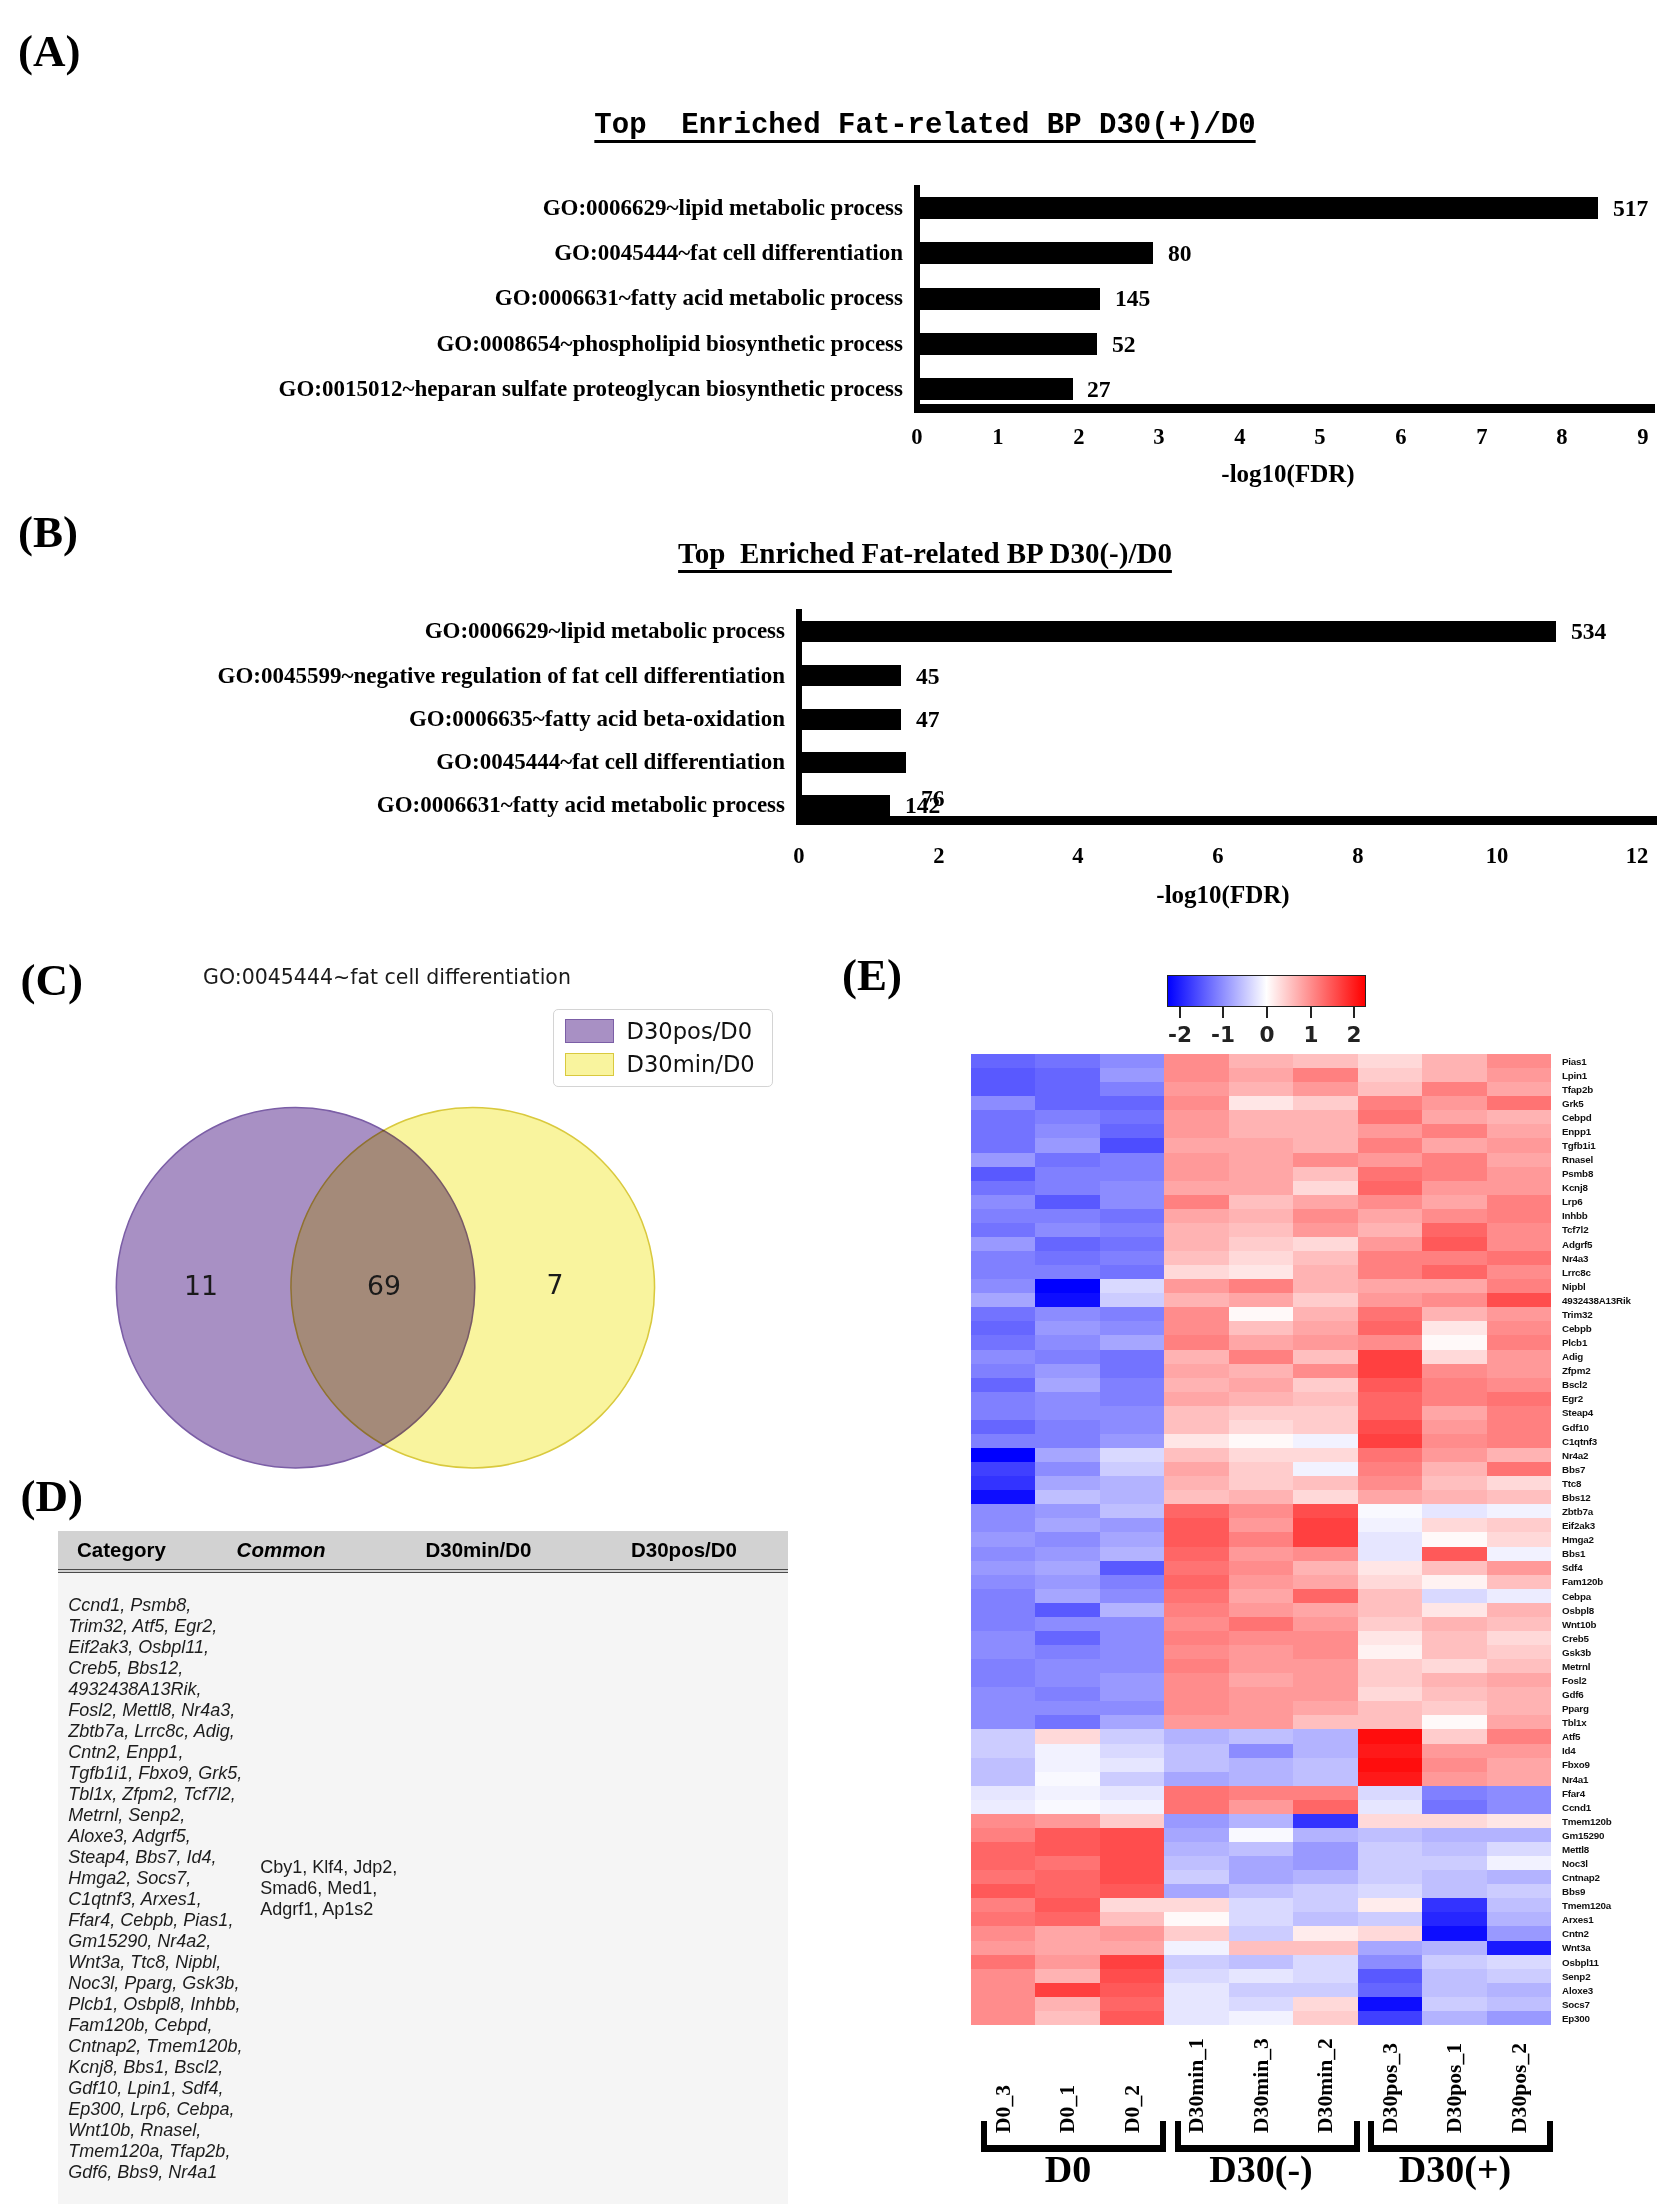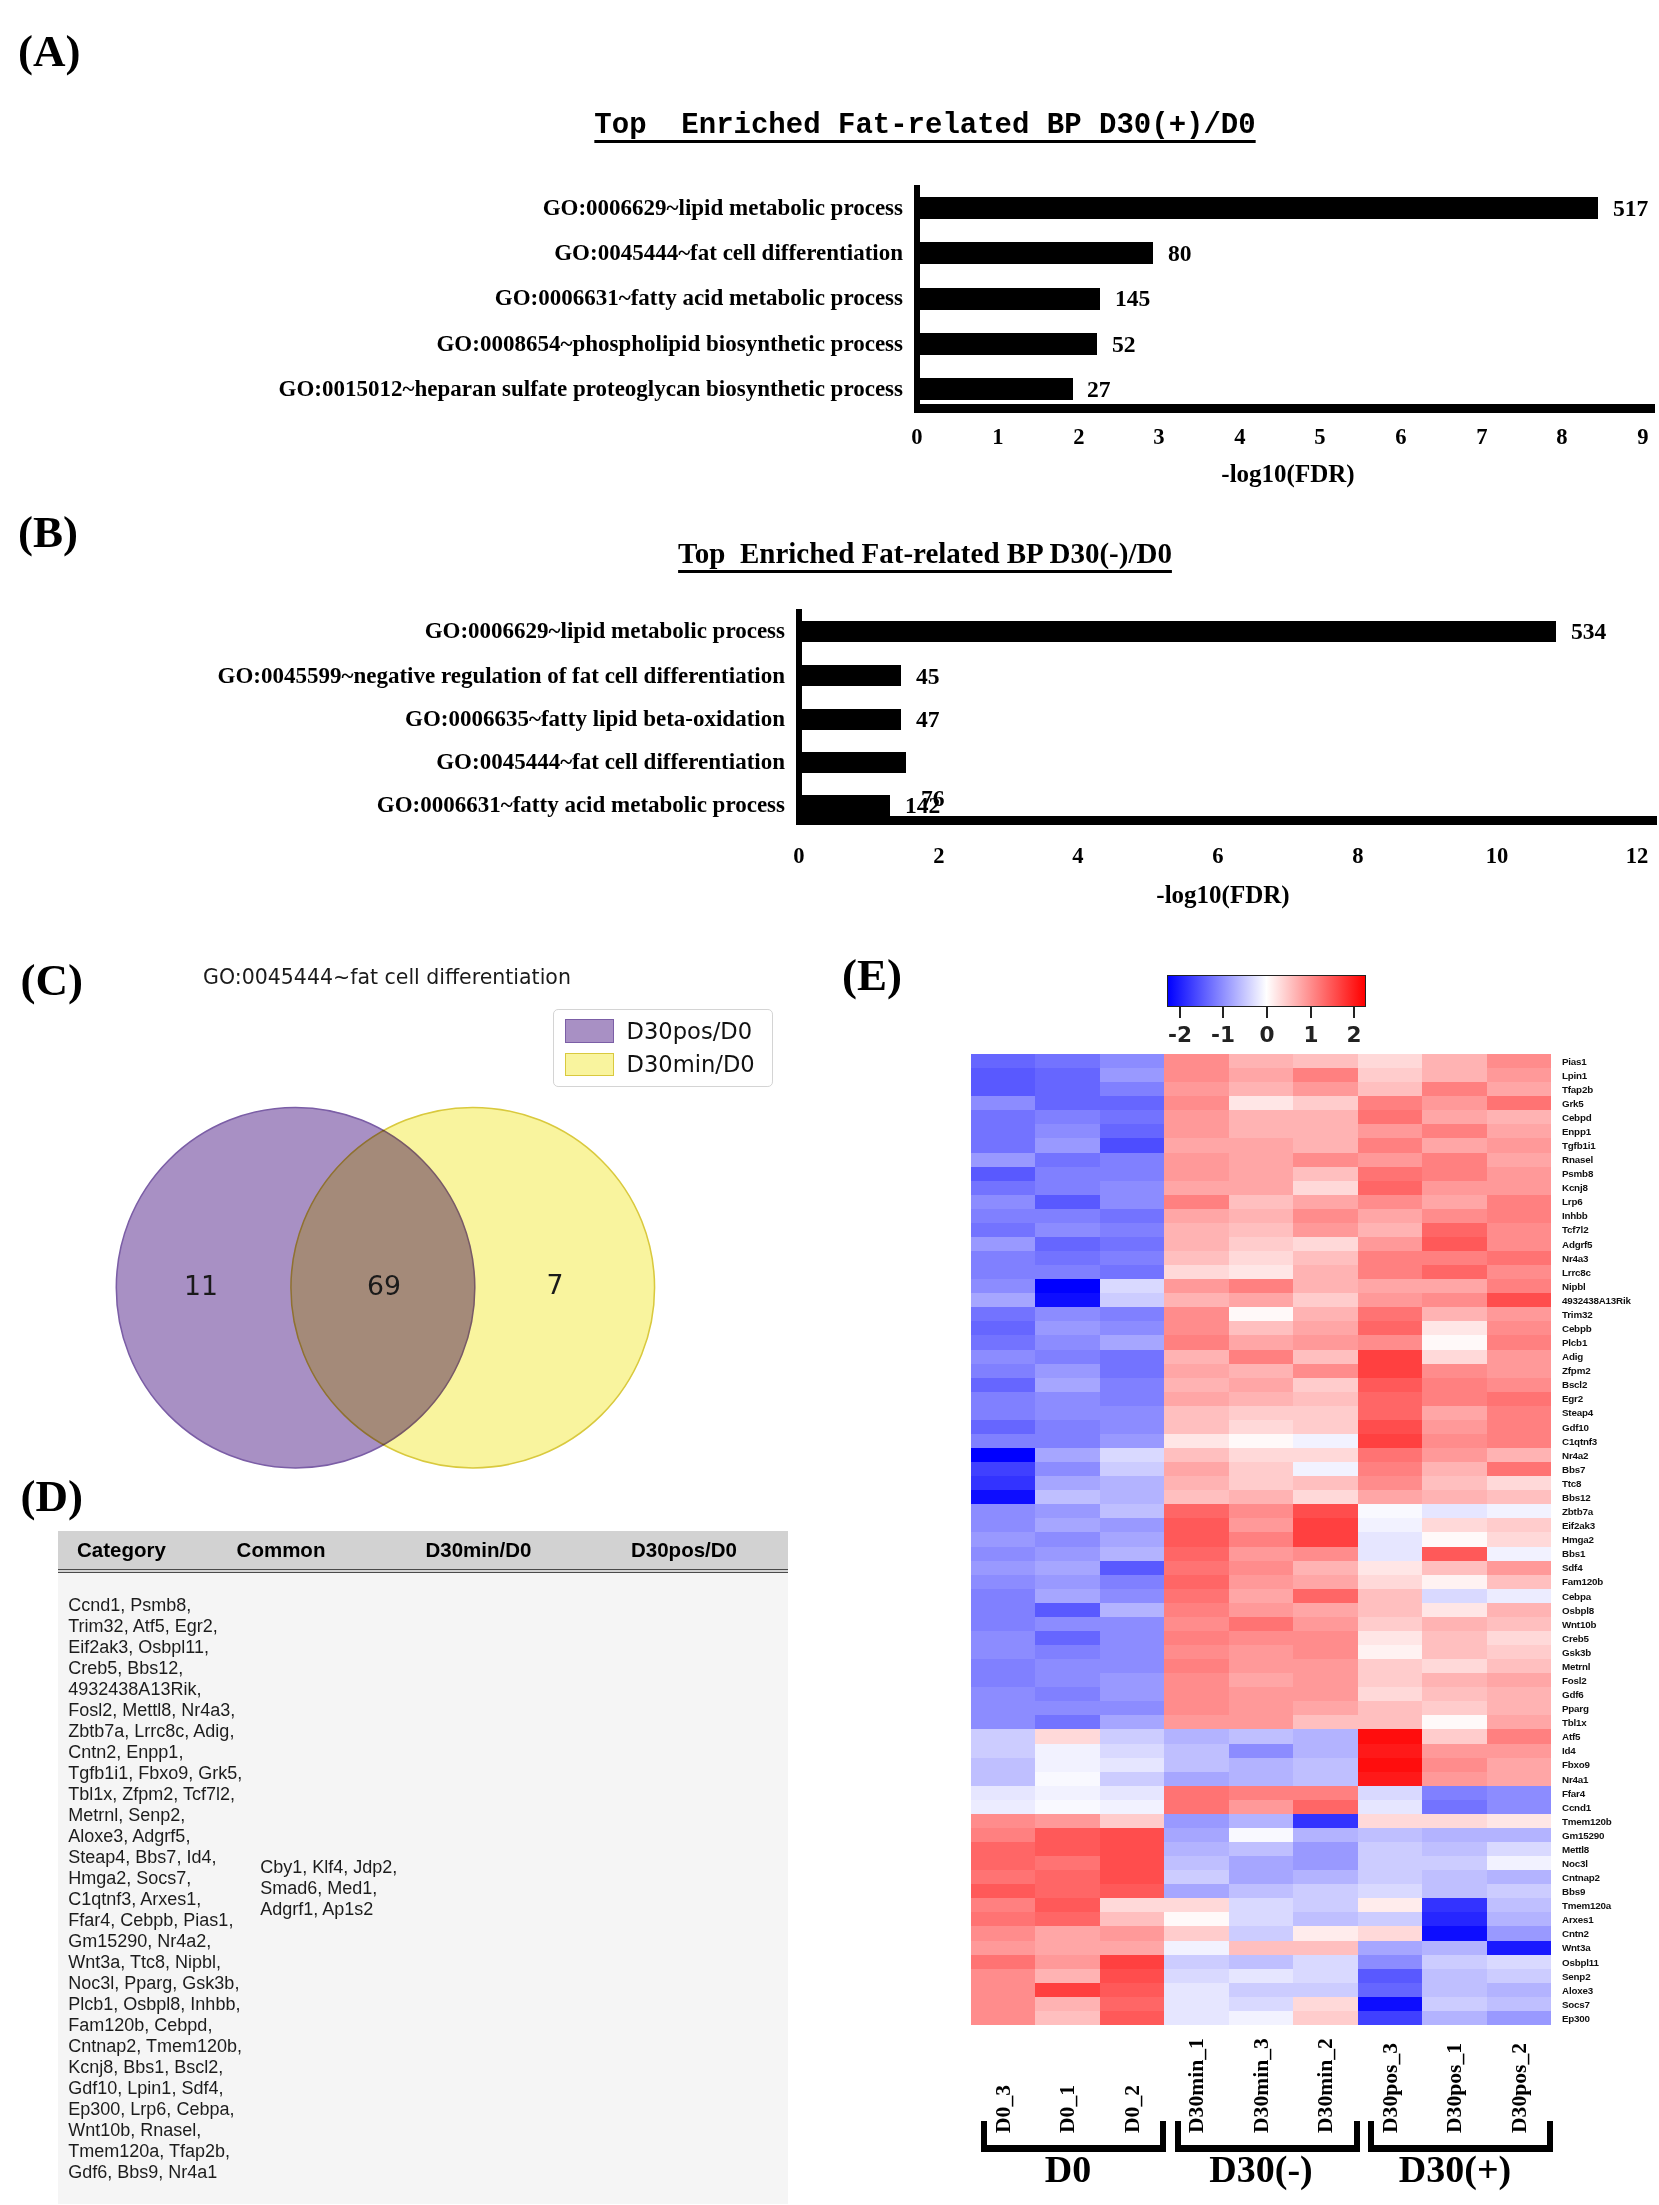--- a/index.html
+++ b/index.html
@@ -23,21 +23,21 @@
   .legend-row{display:flex;align-items:center;gap:12.3px;}
   .legend-swatch{width:47px;height:21.6px;}
   .legend-label{font-size:22.6px;color:#111;}
   .venn-num{font-family:"DejaVu Sans","Liberation Sans",sans-serif;font-size:52px;fill:#1a1a1a;text-anchor:middle;}
   
   .gtable{left:58px;top:1531px;width:730px;font-family:"Liberation Sans","DejaVu Sans",sans-serif;}
   .gtable-header{display:flex;background:#d2d2d2;height:38px;align-items:center;
                  border-bottom:4.6px double #4a4a4a;font-weight:bold;font-size:20.5px;}
   .gtable-body{display:flex;background:#f5f5f5;height:631px;}
   .gt-col-cat{width:127px;flex:none;text-align:center;}
-  .gt-col-common{width:192px;flex:none;}
+  .gt-col-common{width:192px;flex:none;font-style:italic;}
   .gt-col-min{width:203px;flex:none;}
   .gt-col-pos{width:208px;flex:none;}
   .gtable-body .gt-col-cat{background:#dcdcdc;display:flex;align-items:center;justify-content:center;
                  font-weight:bold;font-size:19.5px;}
   .gene-cell{white-space:pre-line;font-size:18px;line-height:21px;color:#1c1c1c;padding-left:10.3px;}
   .cell-top{padding-top:21.6px;}
   .cell-center{display:flex;flex-direction:column;justify-content:center;}
   .cell-center .gene-cell{padding-top:0;}
   
   #hm-grid{left:971px;top:1054px;width:580px;height:971px;display:grid;
@@ -96,21 +96,21 @@
 
 <div class="abs panel-letter" style="left:18px;top:506px;">(B)</div>
 <div class="abs chart-title" style="left:925px;top:537px;">Top  Enriched Fat-related BP D30(-)/D0</div>
 <div class="abs" id="chartB">
     <div class="cat-label" style="left: 0px; top: 631px; width: 785px;">GO:0006629~lipid metabolic process</div>
     <div class="bar" style="left: 799px; top: 621px; width: 757px; height: 20.5px; background: rgb(0, 0, 0);"></div>
     <div class="bar-val" style="left: 1571px; top: 631px;">534</div>
     <div class="cat-label" style="left: 0px; top: 676px; width: 785px;">GO:0045599~negative regulation of fat cell differentiation</div>
     <div class="bar" style="left: 799px; top: 665px; width: 102px; height: 20.5px; background: rgb(0, 0, 0);"></div>
     <div class="bar-val" style="left: 916px; top: 676px;">45</div>
-    <div class="cat-label" style="left: 0px; top: 719px; width: 785px;">GO:0006635~fatty lipid beta-oxidation</div>
+    <div class="cat-label" style="left: 0px; top: 719px; width: 785px;">GO:0006635~fatty acid beta-oxidation</div>
     <div class="bar" style="left: 799px; top: 709px; width: 102px; height: 20.5px; background: rgb(0, 0, 0);"></div>
     <div class="bar-val" style="left: 916px; top: 719px;">47</div>
     <div class="cat-label" style="left: 0px; top: 762px; width: 785px;">GO:0045444~fat cell differentiation</div>
     <div class="bar" style="left: 799px; top: 752px; width: 107px; height: 20.5px; background: rgb(0, 0, 0);"></div>
     <div class="bar-val" style="left: 921px; top: 762px; margin-top: 36px;">76</div>
     <div class="cat-label" style="left: 0px; top: 805px; width: 785px;">GO:0006631~fatty acid metabolic process</div>
     <div class="bar" style="left: 799px; top: 795px; width: 91px; height: 20.5px; background: rgb(0, 0, 0);"></div>
     <div class="bar-val" style="left: 905px; top: 805px;">142</div>
     <div class="x-tick" style="left: 799px; top: 843px;">0</div>
     <div class="x-tick" style="left: 939px; top: 843px;">2</div>

